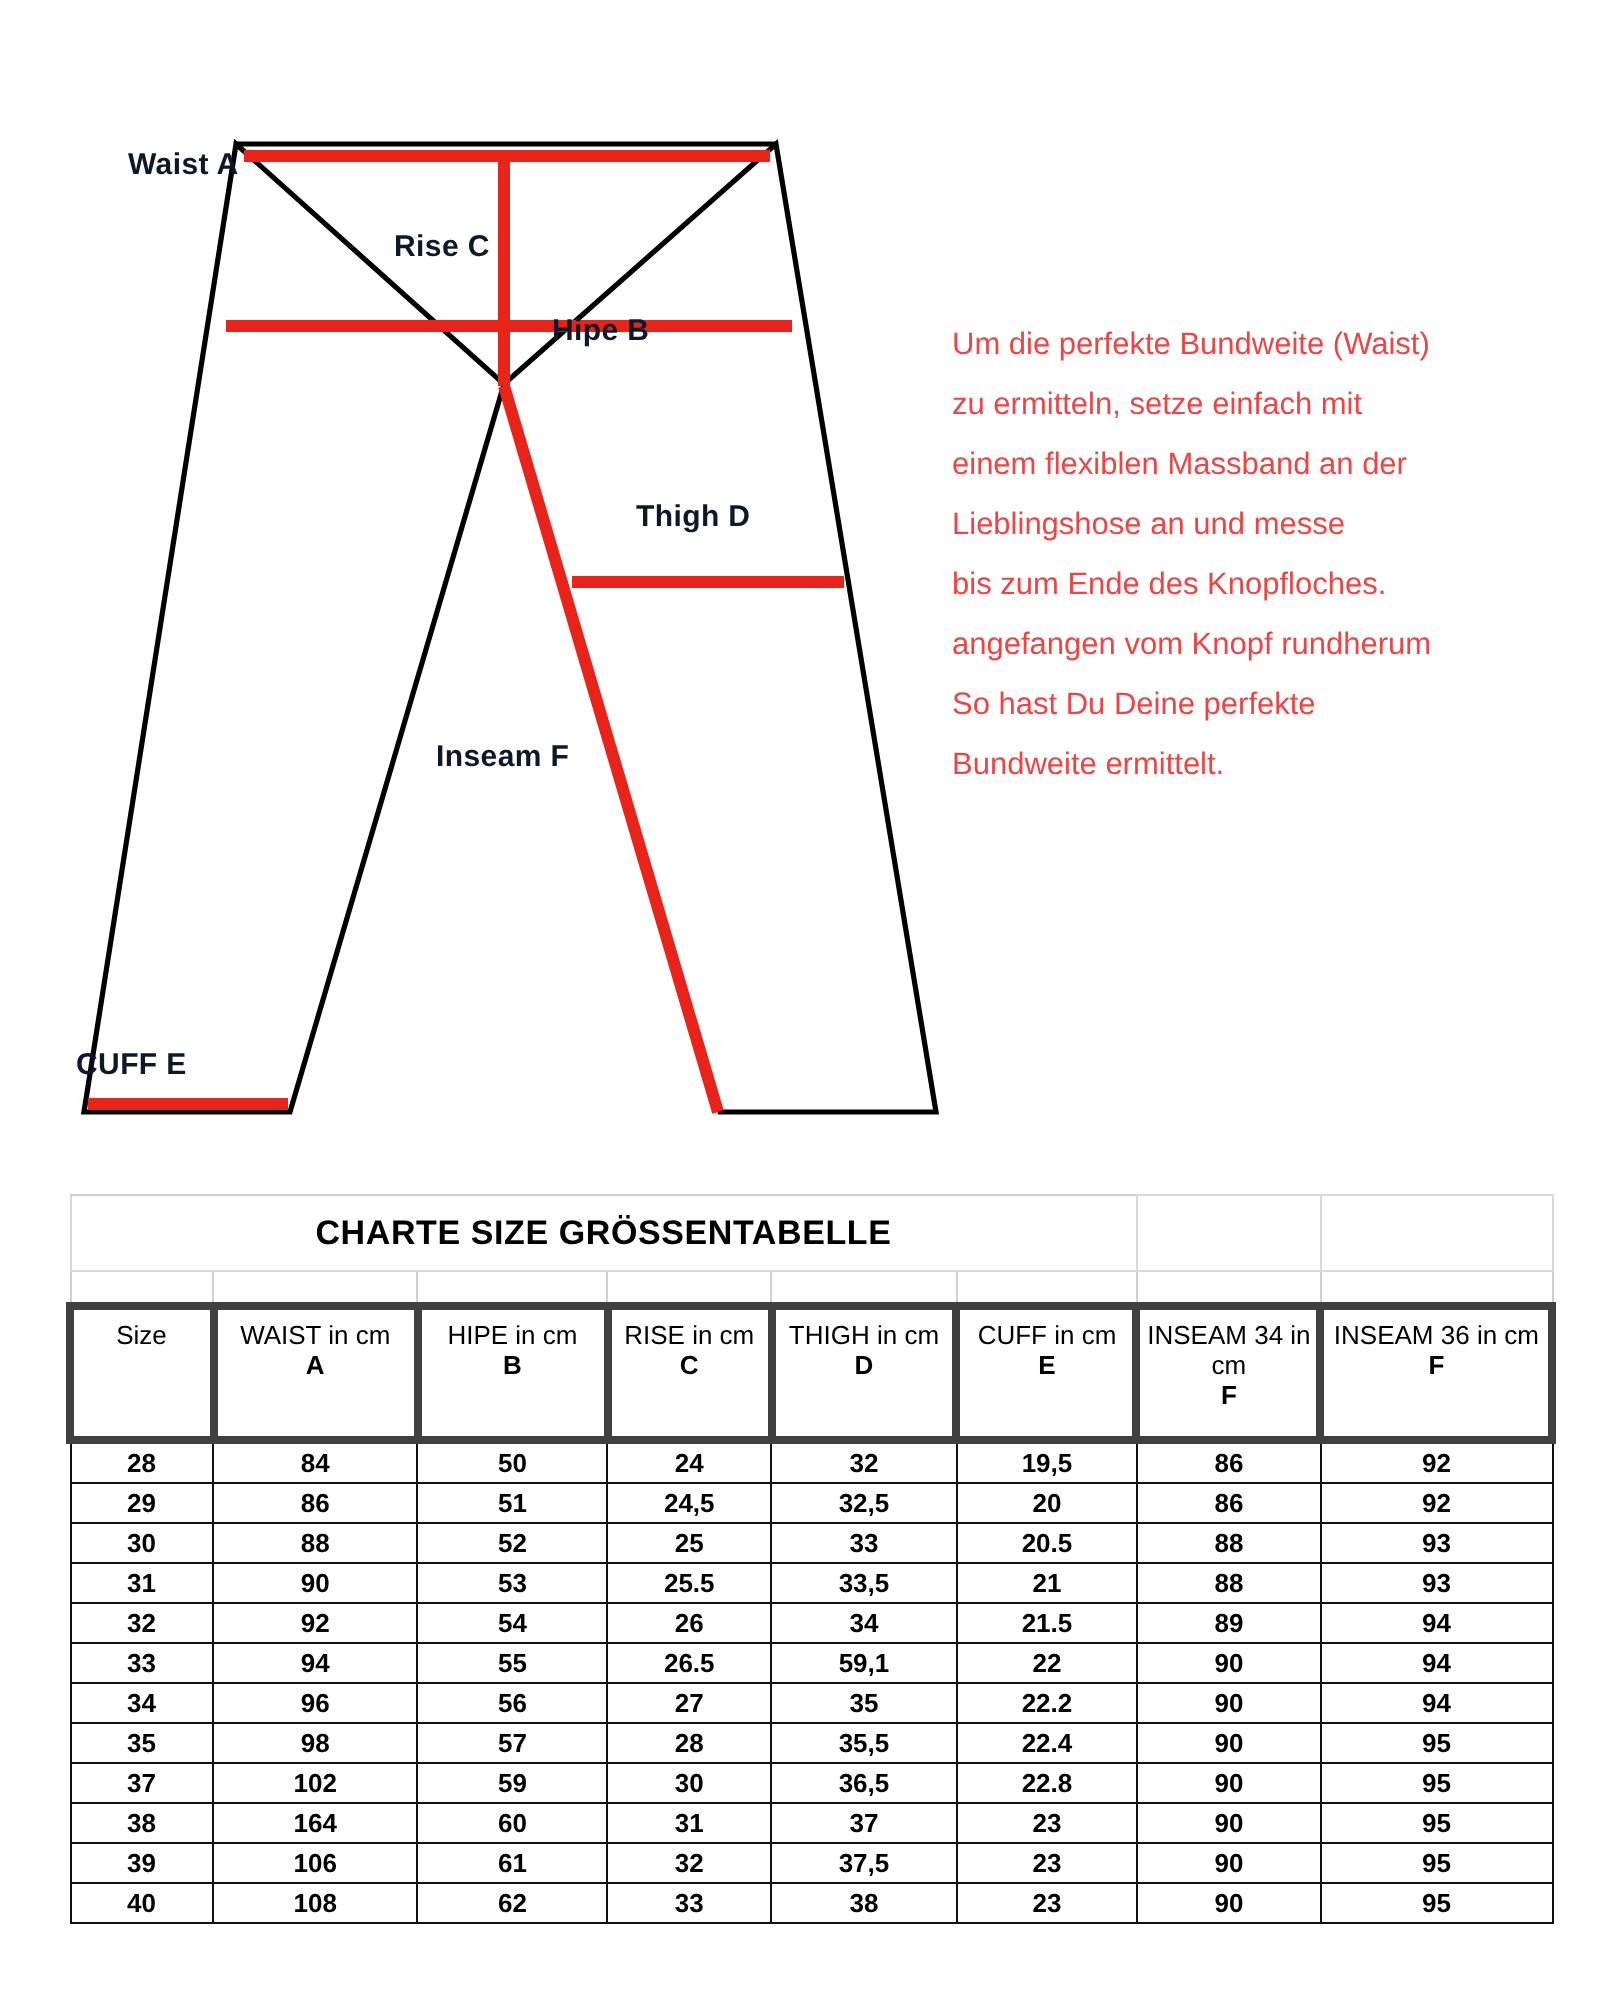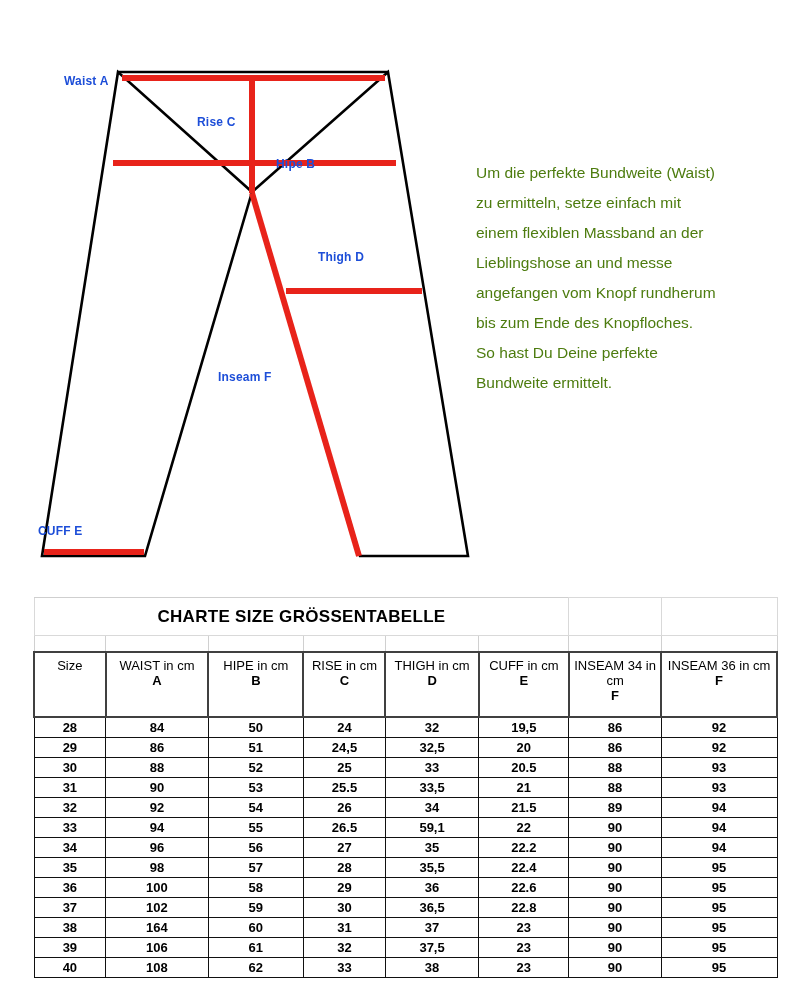--- a/index.html
+++ b/index.html
@@ -30,43 +30,43 @@
     left: 0;
     top: 0;
     width: 500px;
     height: 592px;
   }
 
   .diagram-label {
     position: absolute;
     font-family: "Liberation Sans", sans-serif;
     font-weight: bold;
-    font-size: 12px;
-    color: #1d4ed8;
+    font-size: 15px;
+    color: #0f172a;
     white-space: nowrap;
     letter-spacing: 0.2px;
   }
 
   #label-waist-a { left: 64px;  top: 74px; }
   #label-rise-c  { left: 197px; top: 115px; }
   #label-hipe-b  { left: 276px; top: 157px; }
   #label-thigh-d { left: 318px; top: 250px; }
   #label-inseam-f{ left: 218px; top: 370px; }
   #label-cuff-e  { left: 38px;  top: 524px; }
 
   
   #instructions {
     position: absolute;
     left: 476px;
     top: 158px;
     width: 310px;
     font-family: "Liberation Sans", sans-serif;
     font-size: 15.5px;
     line-height: 30px;
-    color: #4d7c0f;
+    color: #ef4444;
   }
   #instructions .para-line { display: block; white-space: nowrap; }
 
   
   #size-table-wrap {
     position: absolute;
     left: 33px;
     top: 597px;
     width: 745px;
   }
@@ -100,21 +100,21 @@
     letter-spacing: 0.3px;
   }
   tr.title-row td.title-blank {
     height: 37px;
     border: 1px solid #d9d9d9;
   }
 
   
   tr.header-row td {
     height: 58px;
-    border: 2px solid #404040;
+    border: 4px solid #404040;
     font-size: 13px;
     line-height: 15px;
     font-weight: normal;
     vertical-align: top;
     padding-top: 5px;
   }
   tr.header-row td .hdr-sub { display: block; font-weight: bold; }
 
   
   tr.data-row td {
@@ -172,22 +172,22 @@
   <span class="diagram-label" id="label-thigh-d">Thigh  D</span>
   <span class="diagram-label" id="label-inseam-f">Inseam  F</span>
   <span class="diagram-label" id="label-cuff-e">CUFF  E</span>
 </div>
 
 <div id="instructions">
     <span class="para-line">Um die perfekte Bundweite (Waist)</span>
     <span class="para-line">zu ermitteln, setze einfach mit</span>
     <span class="para-line">einem flexiblen Massband an der</span>
     <span class="para-line">Lieblingshose an und messe</span>
+    <span class="para-line">bis zum Ende des Knopfloches.</span>
     <span class="para-line">angefangen vom Knopf rundherum</span>
-    <span class="para-line">bis zum Ende des Knopfloches.</span>
     <span class="para-line">So hast Du Deine perfekte</span>
     <span class="para-line">Bundweite ermittelt.</span>
   </div>
 
 <div id="size-table-wrap">
   <table class="size-table">
     <colgroup>
       <col class="c-size">
         <col class="c-waist">
         <col class="c-hipe">
@@ -298,30 +298,20 @@
           <td>35</td>
           <td>98</td>
           <td>57</td>
           <td>28</td>
           <td>35,5</td>
           <td>22.4</td>
           <td>90</td>
           <td>95</td>
         </tr>
         <tr class="data-row">
-          <td>36</td>
-          <td>100</td>
-          <td>58</td>
-          <td>29</td>
-          <td>36</td>
-          <td>22.6</td>
-          <td>90</td>
-          <td>95</td>
-        </tr>
-        <tr class="data-row">
           <td>37</td>
           <td>102</td>
           <td>59</td>
           <td>30</td>
           <td>36,5</td>
           <td>22.8</td>
           <td>90</td>
           <td>95</td>
         </tr>
         <tr class="data-row">

